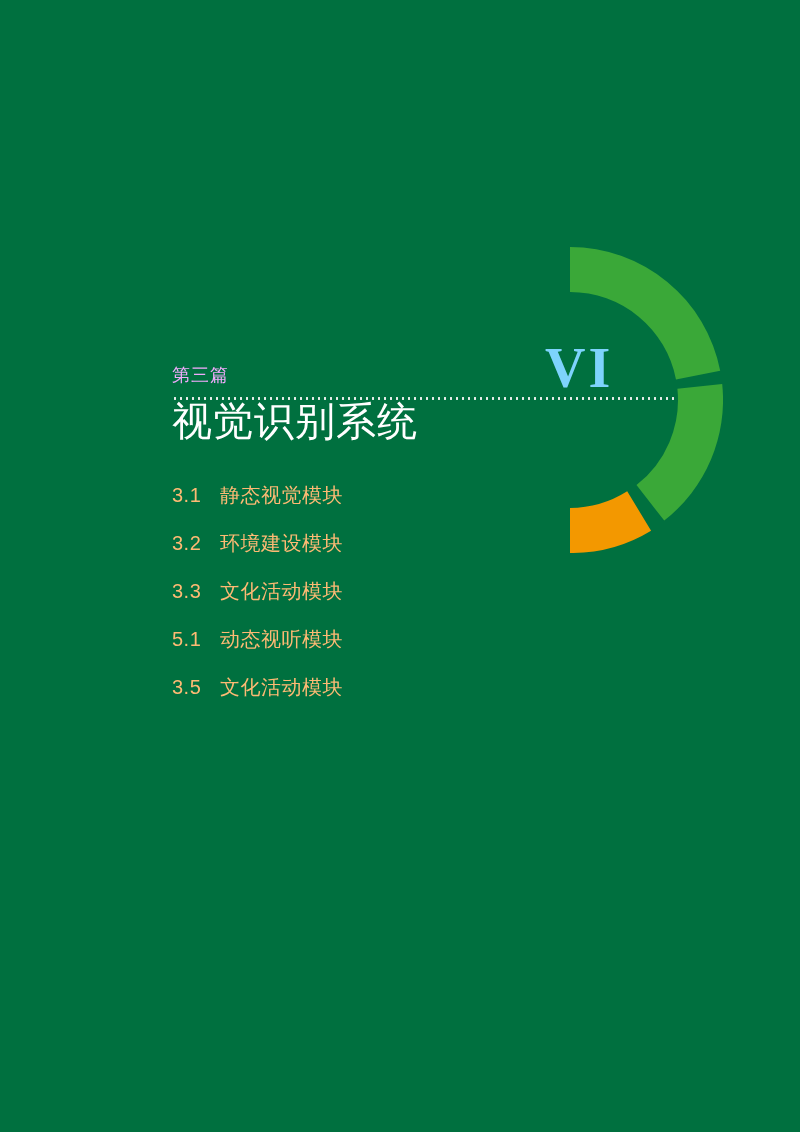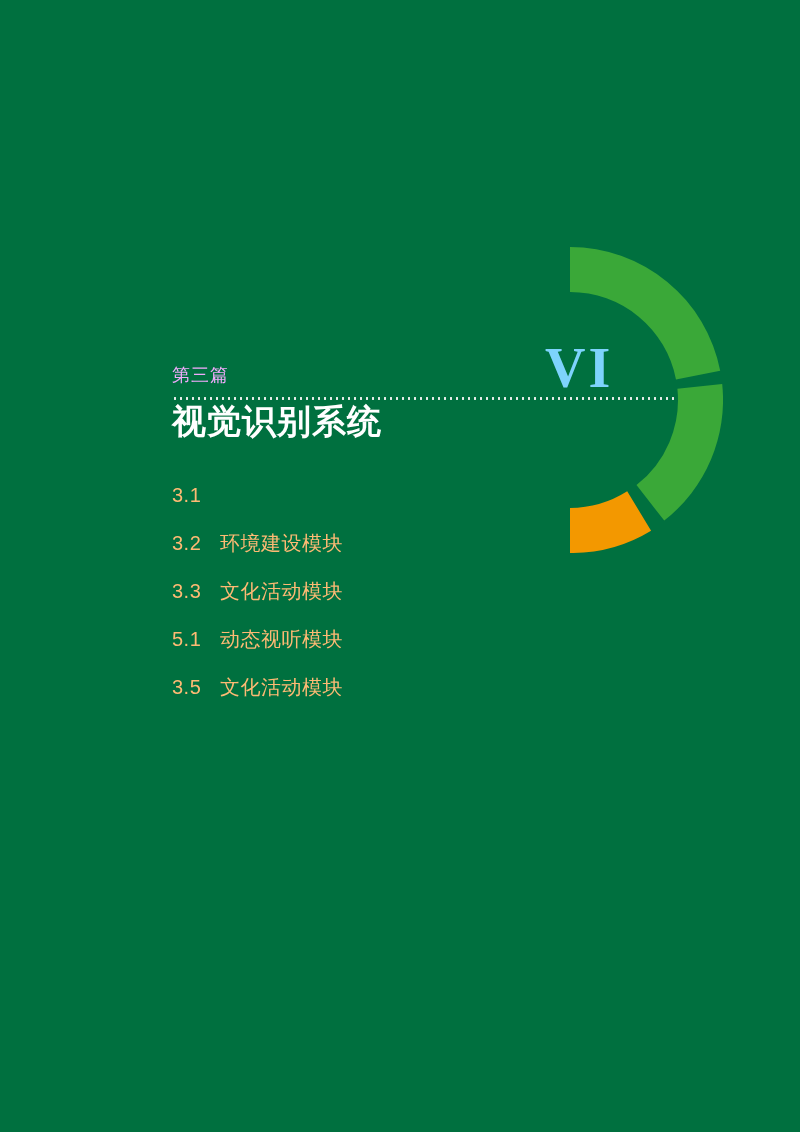--- a/index.html
+++ b/index.html
@@ -67,23 +67,23 @@
   }
   .kicker {
     font-size: 18px;
     line-height: 26px;
     font-weight: 400;
     color: #f0abfc;
     letter-spacing: 1px;
     margin: 0 0 14px 0;
   }
   .title {
-    font-size: 34px;
+    font-size: 40px;
     line-height: 38px;
-    font-weight: 700;
+    font-weight: 400;
     color: #ffffff;
     letter-spacing: 1px;
     margin: 0;
   }
 
   
   .toc {
     position: absolute;
     left: 172px;
     top: 471px;
@@ -145,20 +145,21 @@
   <div class="dot-rule"></div>
 
   <div class="heading">
     <p class="kicker">第三篇</p>
     <h1 class="title">视觉识别系统</h1>
   </div>
 
   <ul class="toc">
     <li class="toc-item">
       <span class="toc-num">3.1</span>
+      <span class="toc-label">静态视觉模块</span>
     </li>
     <li class="toc-item">
       <span class="toc-num">3.2</span>
       <span class="toc-label">环境建设模块</span>
     </li>
     <li class="toc-item">
       <span class="toc-num">3.3</span>
       <span class="toc-label">文化活动模块</span>
     </li>
     <li class="toc-item">

